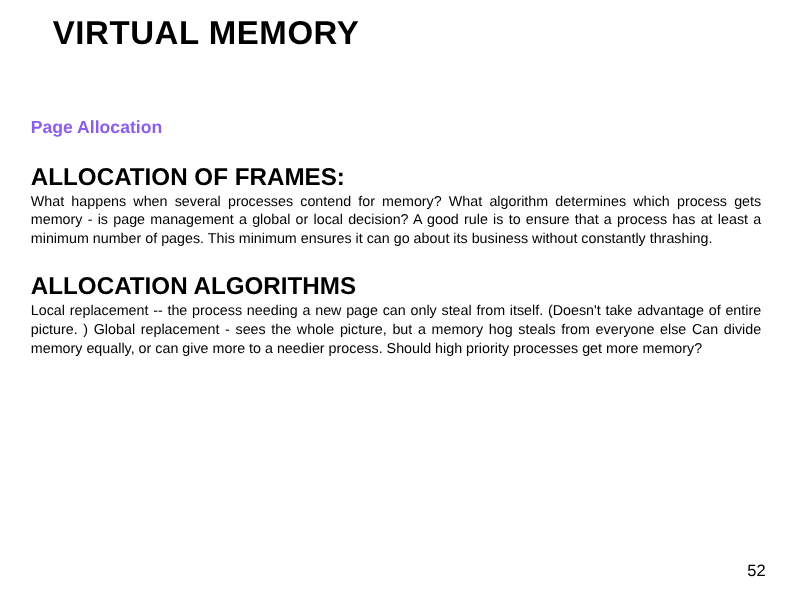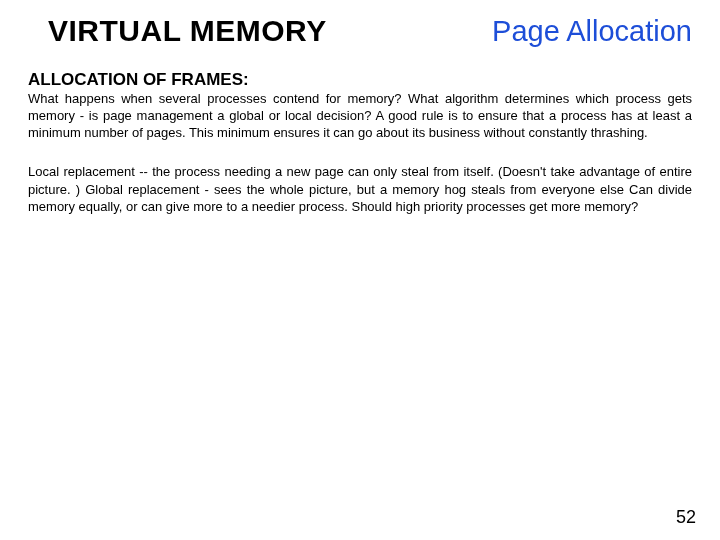--- a/index.html
+++ b/index.html
@@ -14,73 +14,75 @@
   .slide {
     width: 720px;
     height: 540px;
     position: relative;
     box-sizing: border-box;
     padding: 14px 28px 0 28px;
   }
   .header {
     display: flex;
     align-items: baseline;
-    justify-content: space-between;
+    justify-content: center;
     gap: 60px;
     margin-bottom: 22px;
+    flex-direction: column;
   }
   .title {
     font-size: 30px;
     font-weight: bold;
     letter-spacing: 0.5px;
     padding-left: 20px;
   }
   .subtitle {
-    font-size: 29px;
-    font-weight: normal;
-    color: #1d4ed8;
+    font-size: 16px;
+    font-weight: bold;
+    color: #8b5cf6;
   }
   .section-heading {
-    font-size: 17px;
+    font-size: 22px;
     font-weight: bold;
     margin: 0;
   }
   .body-text {
     font-size: 13px;
     line-height: 1.32;
     text-align: justify;
     margin: 0 0 22px 0;
   }
   .body-text.last {
     margin-bottom: 16px;
   }
   .page-number {
     position: absolute;
     bottom: 12px;
     right: 24px;
-    font-size: 18px;
+    font-size: 15px;
   }
 </style>
 </head>
 <body>
 
 <div class="slide">
 
   <div class="header">
     <div class="title">VIRTUAL MEMORY</div>
     <div class="subtitle">Page Allocation</div>
   </div>
 
   <div>
     <p class="section-heading">ALLOCATION OF FRAMES:</p>
     <p class="body-text">What happens when several processes contend for memory? What algorithm determines which process gets memory - is page management a global or local decision?
 A good rule is to ensure that a process has at least a minimum number of pages.  This minimum ensures it can go about its business without constantly thrashing.</p>
   </div>
 
   <div>
+    <p class="section-heading">ALLOCATION ALGORITHMS</p>
     <p class="body-text last">Local replacement -- the process needing a new page can only steal from itself. (Doesn't take advantage of entire picture. )
 Global replacement - sees the whole picture, but a memory hog steals from everyone else
 Can divide memory equally, or can give more to a needier process. Should high priority processes get more memory?</p>
   </div>
 
   <div class="page-number">52</div>
 
 </div>
 
 </body></html>

